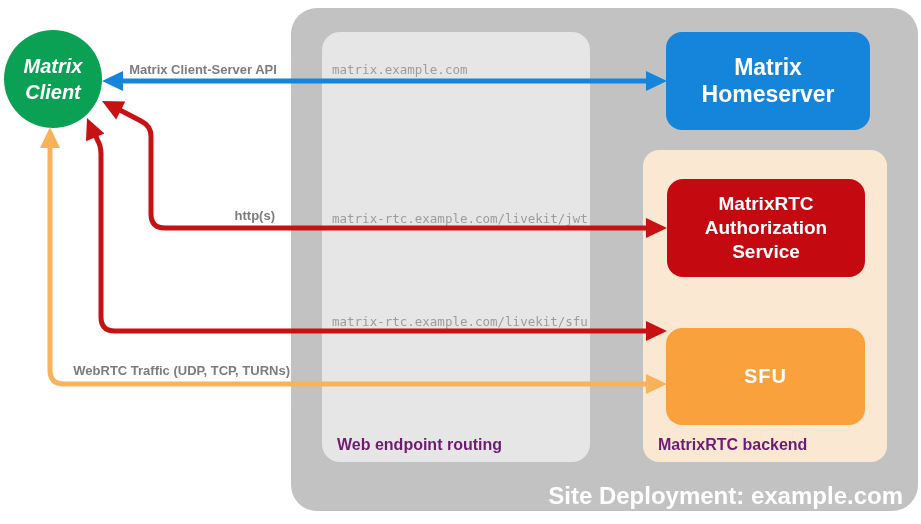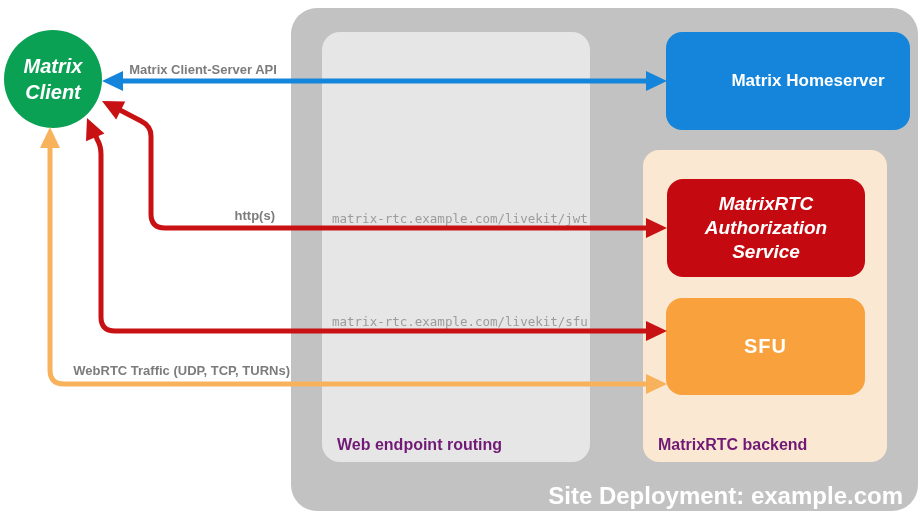--- a/index.html
+++ b/index.html
@@ -8,24 +8,24 @@
     font-family:"Liberation Sans",sans-serif;background:#ffffff;
   }
   .abs{position:absolute;}
   
   .site-box{left:291px;top:8px;width:627px;height:503px;background:#c2c2c2;border-radius:26px;}
   .routing-box{left:322px;top:32px;width:268px;height:430px;background:#e6e6e6;border-radius:18px;}
   .backend-box{left:643px;top:150px;width:244px;height:312px;background:#fbe8d2;border-radius:16px;}
   
   .node{display:flex;align-items:center;justify-content:center;text-align:center;
         color:#ffffff;font-weight:bold;border-radius:16px;}
-  .homeserver{left:666px;top:32px;width:204px;height:98px;background:#1485db;font-size:17px;padding-left:40px;}
+  .homeserver{left:666px;top:32px;width:204px;height:98px;background:#1485db;font-size:23px;}
   .auth{left:667px;top:179px;width:198px;height:98px;background:#c40a10;font-size:19px;line-height:24px;}
-  .auth .wrap{width:160px;font-style:italic;}
-  .sfu{left:666px;top:298px;width:199px;height:97px;background:#f9a13c;font-size:20px;letter-spacing:1px;}
+  .auth .wrap{width:160px;}
+  .sfu{left:666px;top:328px;width:199px;height:97px;background:#f9a13c;font-size:20px;letter-spacing:1px;}
   .client-circle{left:4px;top:30px;width:98px;height:98px;background:#0ba155;border-radius:50%;
         display:flex;align-items:center;justify-content:center;text-align:center;
         color:#ffffff;font-weight:bold;font-size:20px;line-height:26px;font-style:italic;}
   .client-circle .wrap{width:70px;}
   
   .caption{font-weight:bold;font-size:16px;color:#701a75;}
   .cap-routing{left:337px;top:436px;}
   .cap-backend{left:658px;top:436px;}
   .cap-site{right:18px;top:482px;font-size:24px;color:#ffffff;font-weight:bold;}
   
@@ -46,20 +46,21 @@
 <body>
 
 <div class="stage">
 
   <div class="abs site-box"></div>
 
   <div class="abs routing-box"></div>
 
   <div class="abs backend-box"></div>
 
+  <div class="abs url url-1">matrix.example.com</div>
   <div class="abs url url-2">matrix-rtc.example.com/livekit/jwt</div>
   <div class="abs url url-3">matrix-rtc.example.com/livekit/sfu</div>
 
   <div class="abs arrow-label lbl-csapi">Matrix Client-Server API</div>
   <div class="abs arrow-label lbl-https">http(s)</div>
   <div class="abs arrow-label lbl-webrtc">WebRTC Traffic (UDP, TCP, TURNs)</div>
 
   <div class="abs caption cap-routing">Web endpoint routing</div>
   <div class="abs caption cap-backend">MatrixRTC backend</div>
   <div class="abs caption cap-site">Site Deployment: example.com</div>

